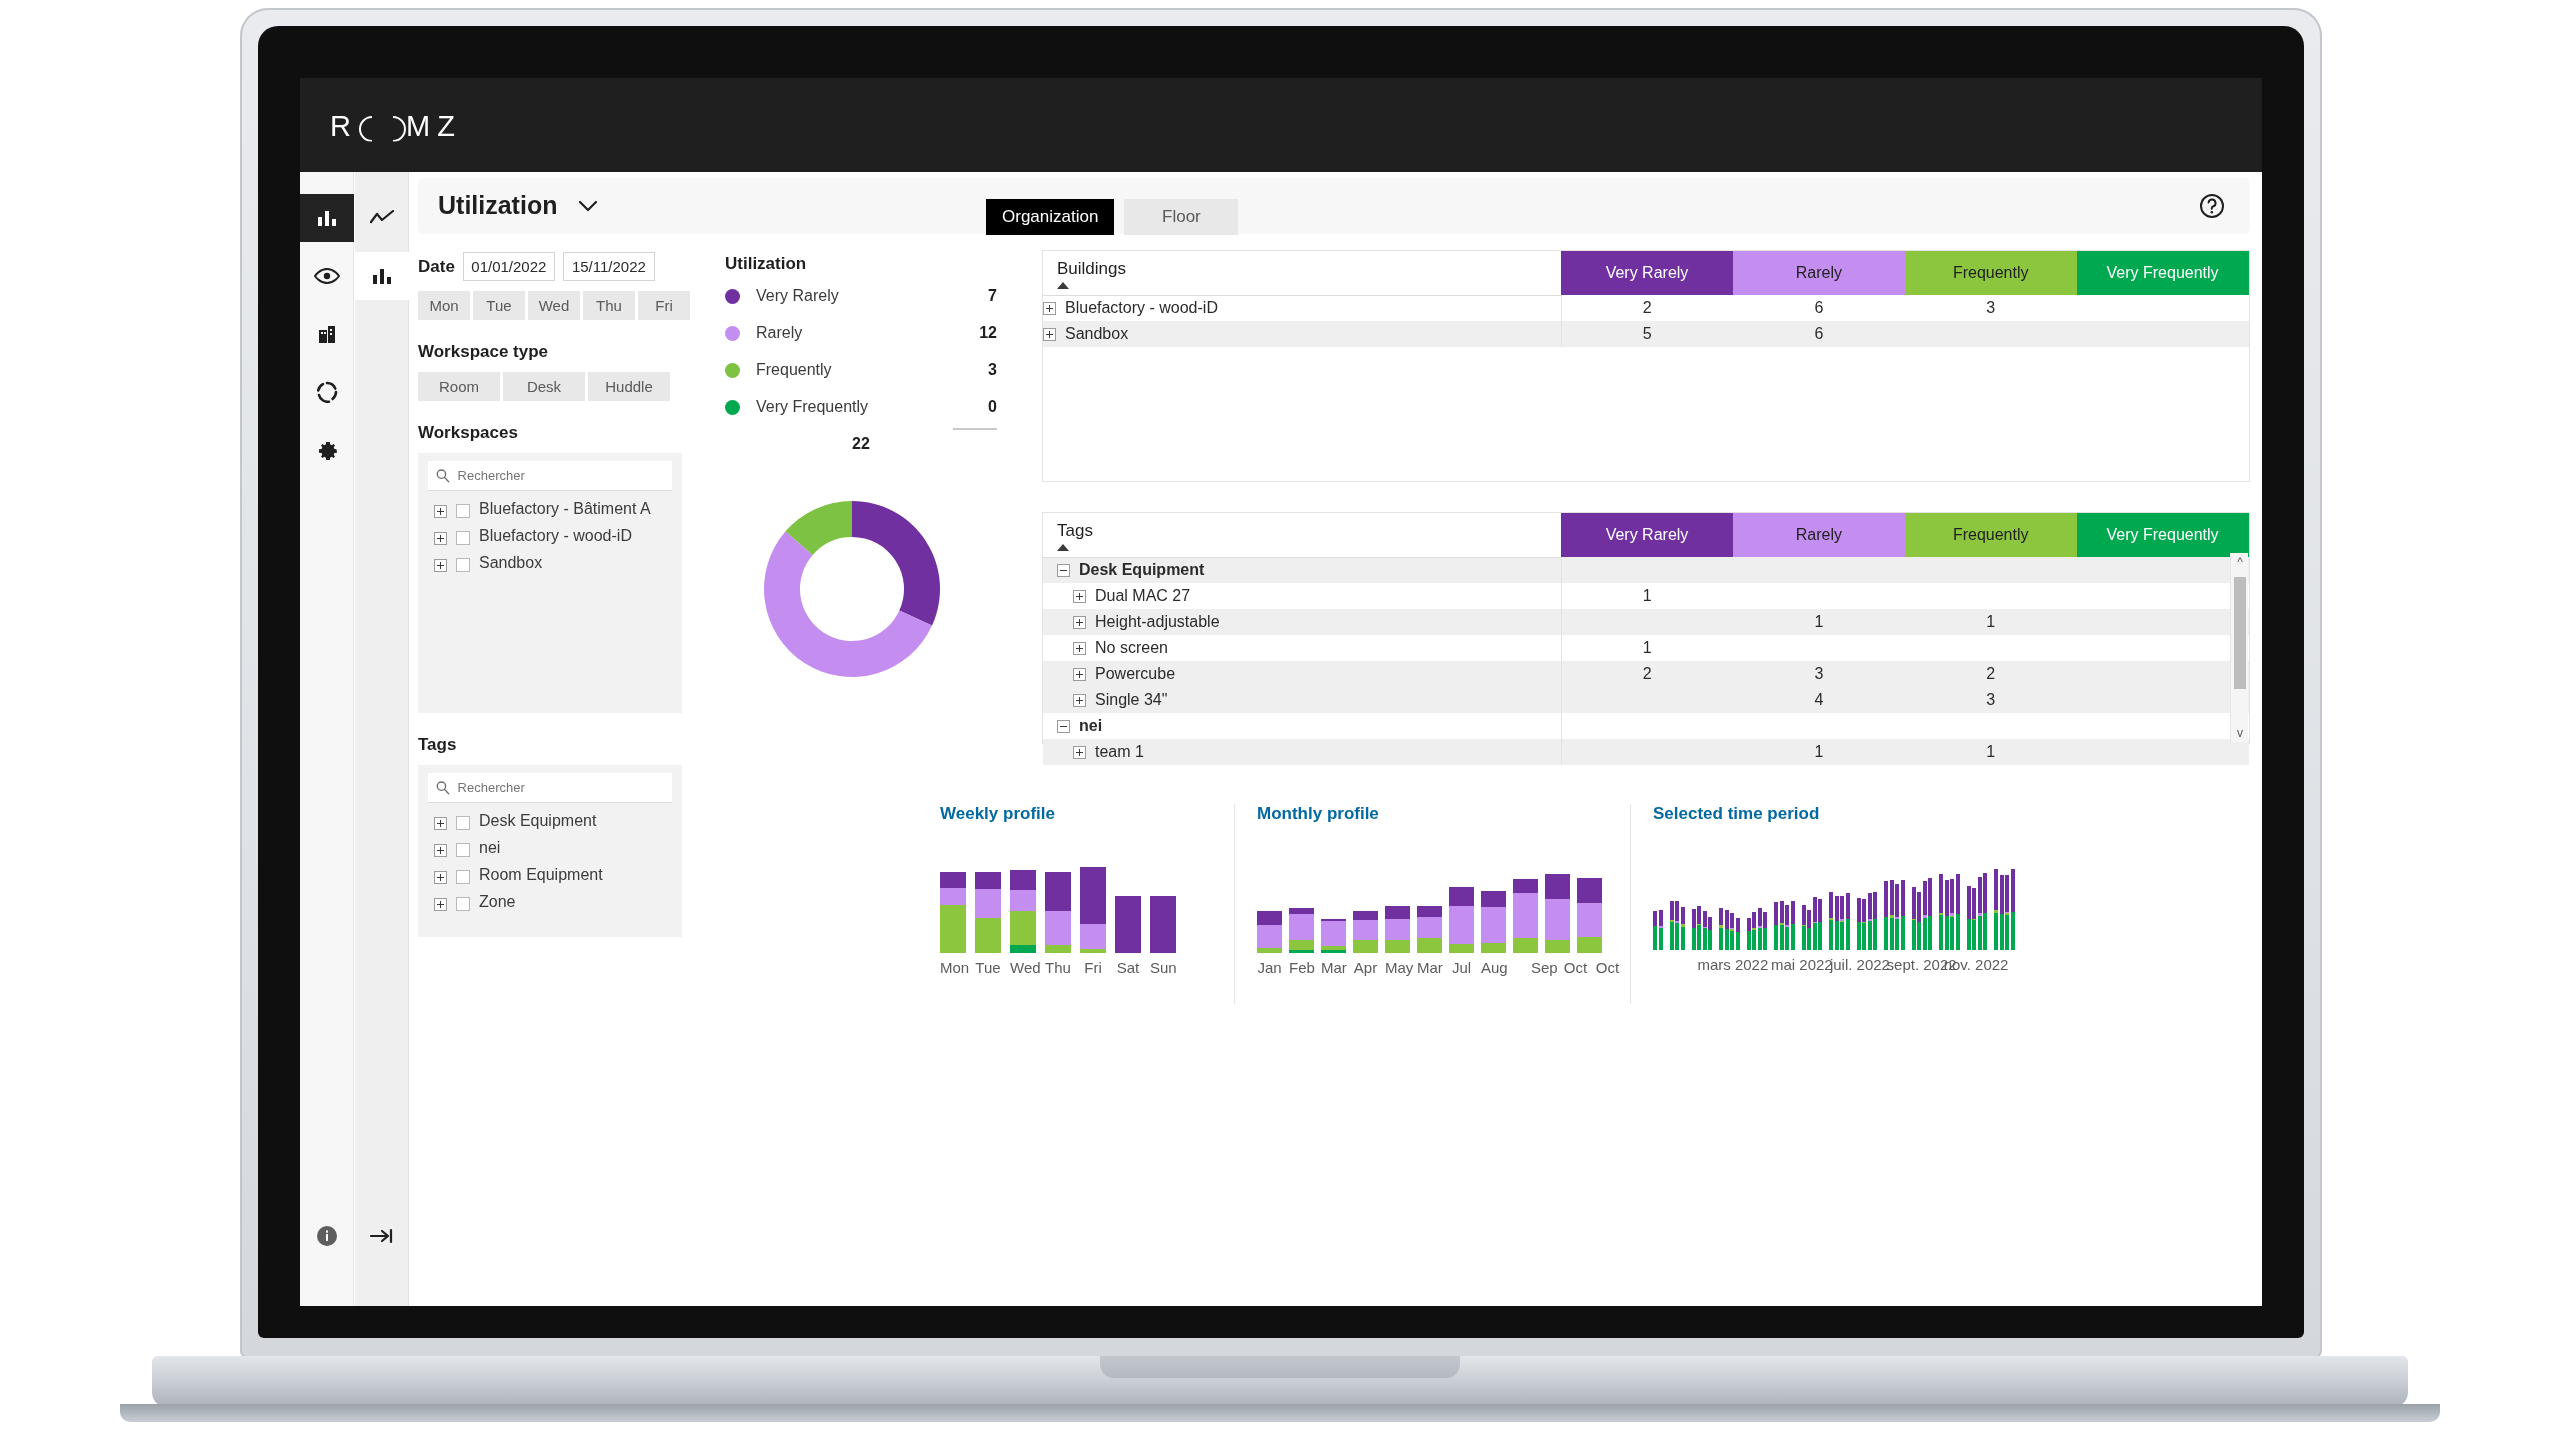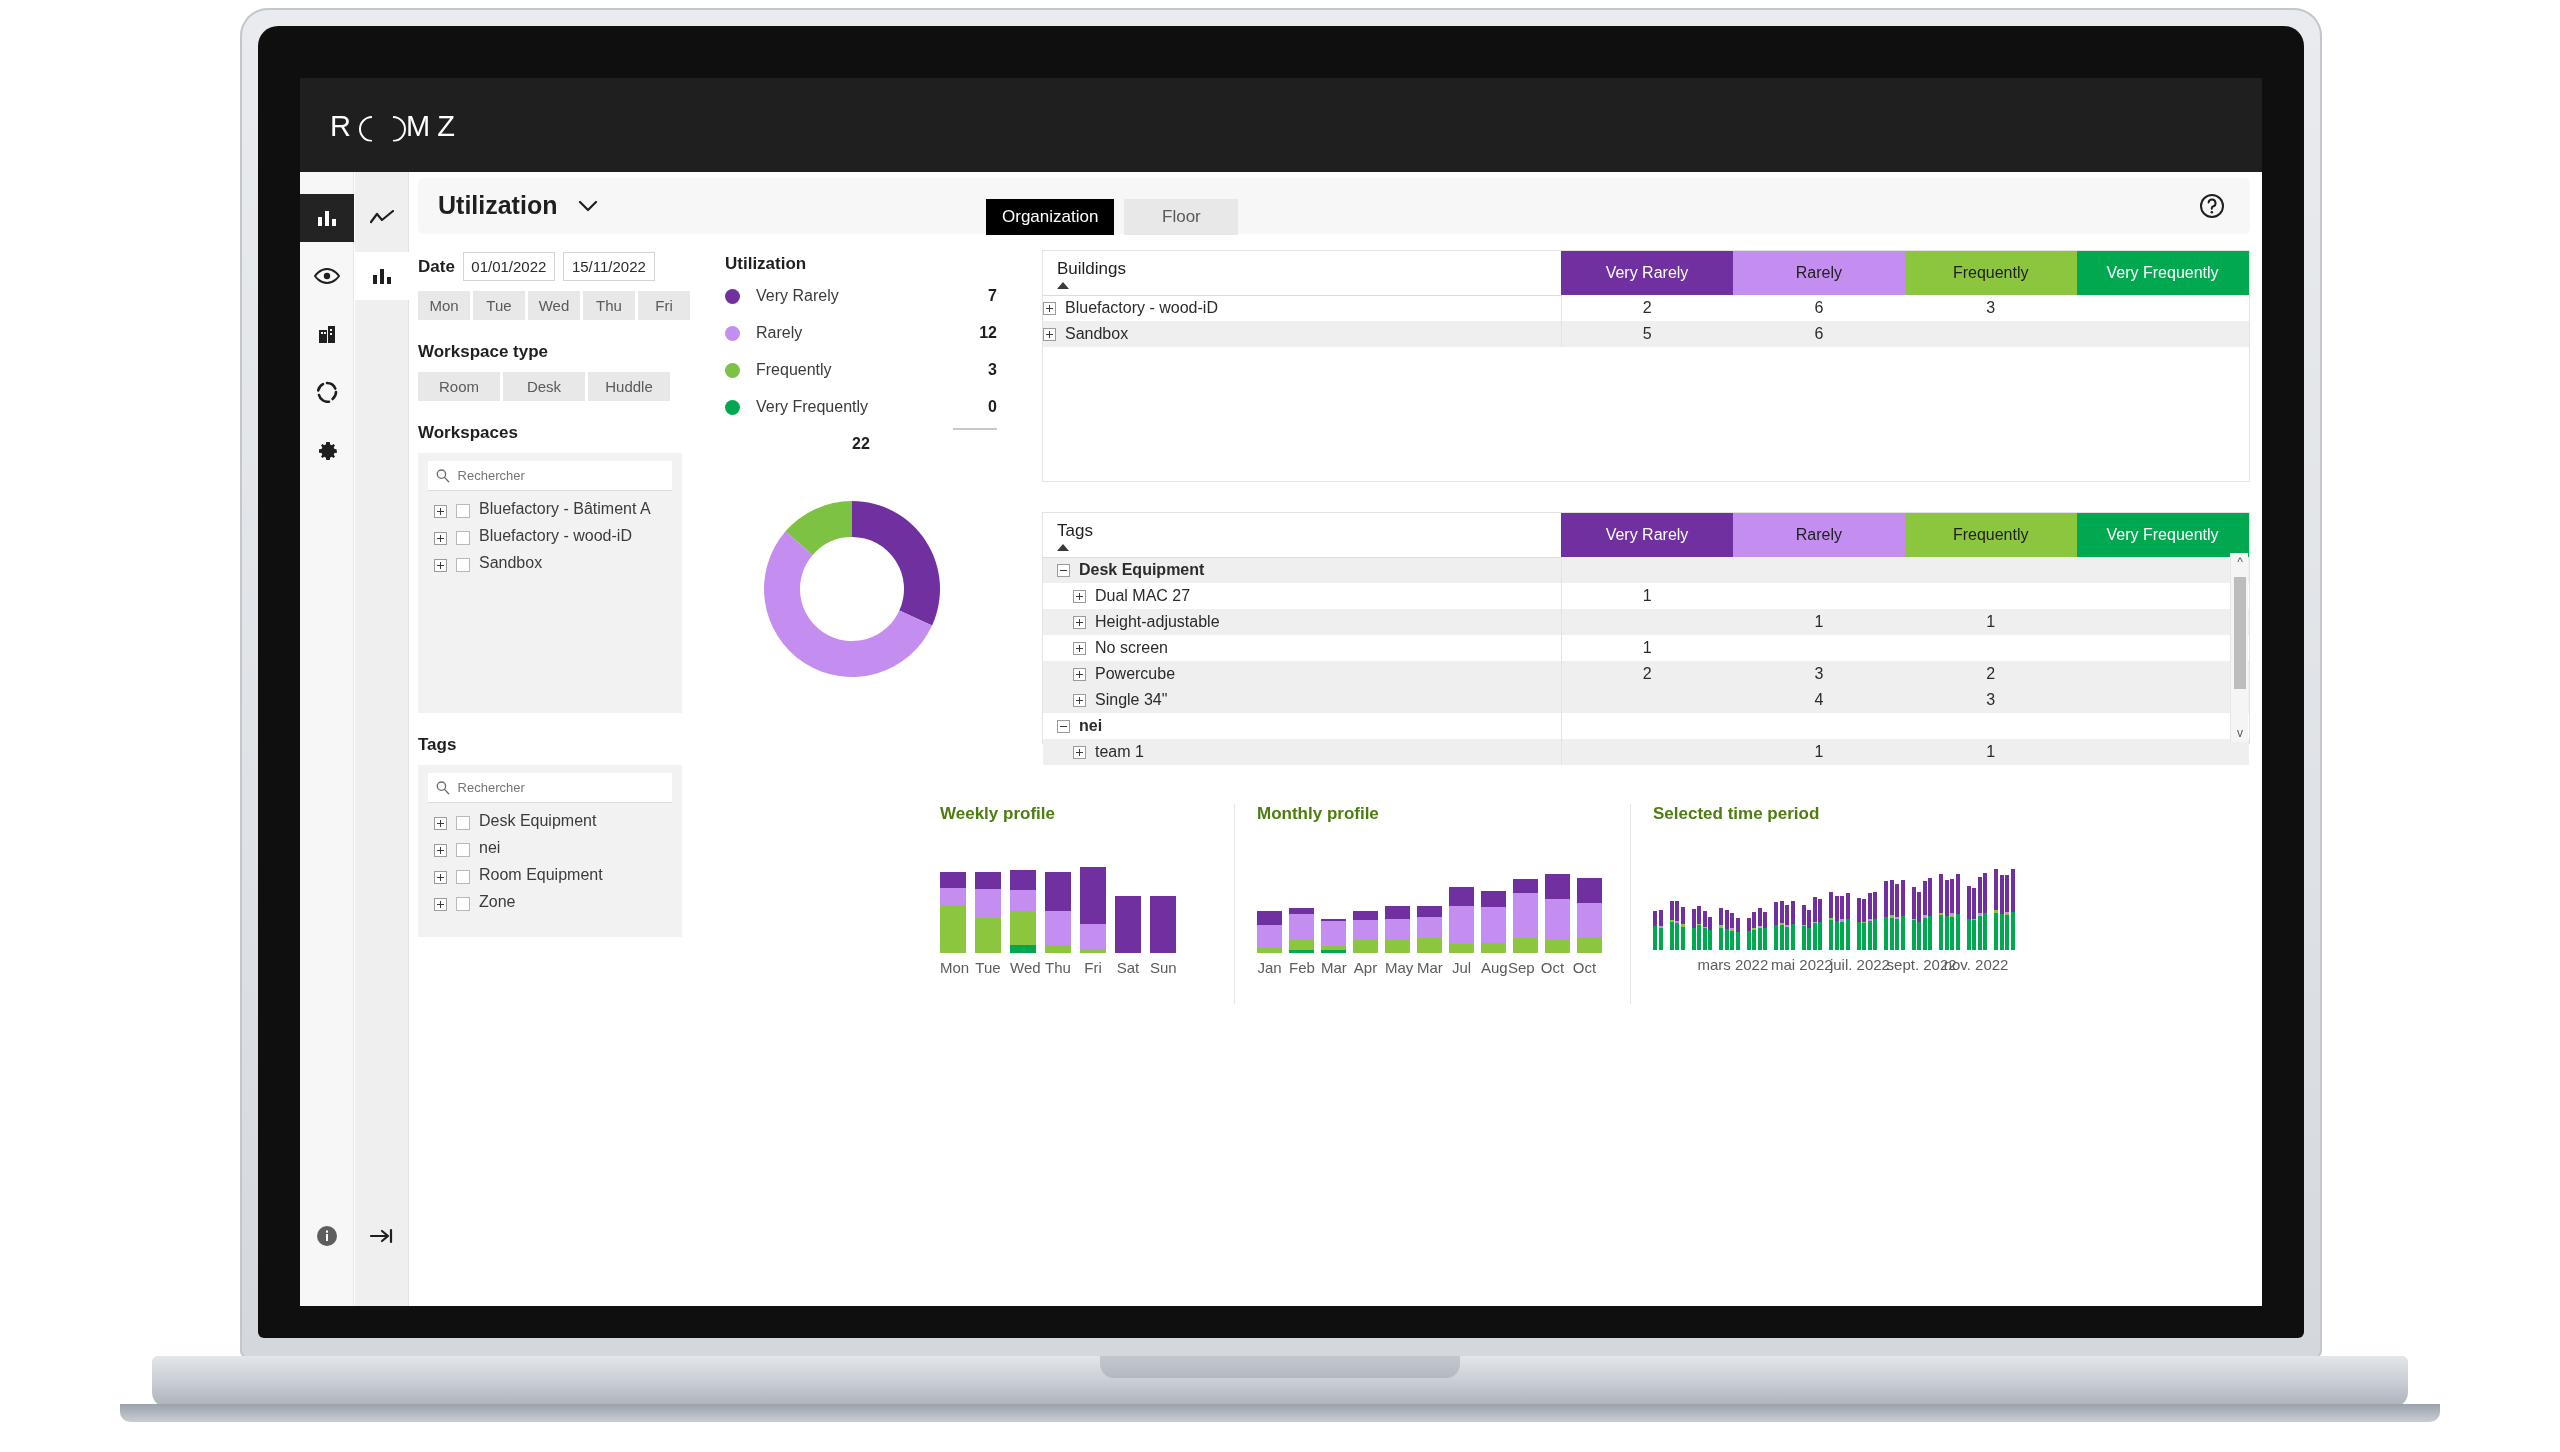--- a/index.html
+++ b/index.html
@@ -272,21 +272,21 @@
     width: 12px; height: 112px; background: #bdbdbd; cursor: pointer;
   }
 
   
   .chart-card { position: absolute; top: 726px; height: 200px; }
   #weekly-card   { left: 640px; width: 278px; }
   #monthly-card  { left: 934px; width: 374px; border-left: 1px solid #e6e6e6;
                    padding-left: 22px; }
   #period-card   { left: 1330px; width: 400px; border-left: 1px solid #e6e6e6;
                    padding-left: 22px; }
-  .chart-title { font-size: 17px; font-weight: bold; color: #4d7c0f; }
+  .chart-title { font-size: 17px; font-weight: bold; color: #0369a1; }
   .chart-plot { position: absolute; left: 0; bottom: 28px; }
   #monthly-card .chart-plot, #period-card .chart-plot { left: 22px; }
   .bars {
     display: flex; align-items: flex-end;
     height: 86px;
   }
   .bar-col { display: flex; flex-direction: column; justify-content: flex-end; height: 86px; }
   .seg-piece { width: 100%; }
   .axis-labels { display: flex; margin-top: 6px; }
   .axis-labels span {
@@ -818,21 +818,21 @@
               </div>
             </div>
           <div class="axis-labels" id="monthly-axis">
               <span style="width: 25px; margin-right: 7px;">Jan</span>
               <span style="width: 25px; margin-right: 7px;">Feb</span>
               <span style="width: 25px; margin-right: 7px;">Mar</span>
               <span style="width: 25px; margin-right: 7px;">Apr</span>
               <span style="width: 25px; margin-right: 7px;">May</span>
               <span style="width: 25px; margin-right: 7px;">Mar</span>
               <span style="width: 25px; margin-right: 7px;">Jul</span>
-              <span style="width: 25px; margin-right: 2px;">Aug</span>
+              <span style="width: 25px; margin-right: 25px;">Aug</span>
               <span style="width: 25px; margin-right: 7px;">Sep</span>
               <span style="width: 25px; margin-right: 7px;">Oct</span>
               <span style="width: 25px; margin-right: 0px;">Oct</span>
             </div>
         </div>
       </div>
 
       <div class="chart-card" id="period-card">
         <div class="chart-title">Selected time period</div>
         <div class="chart-plot">

